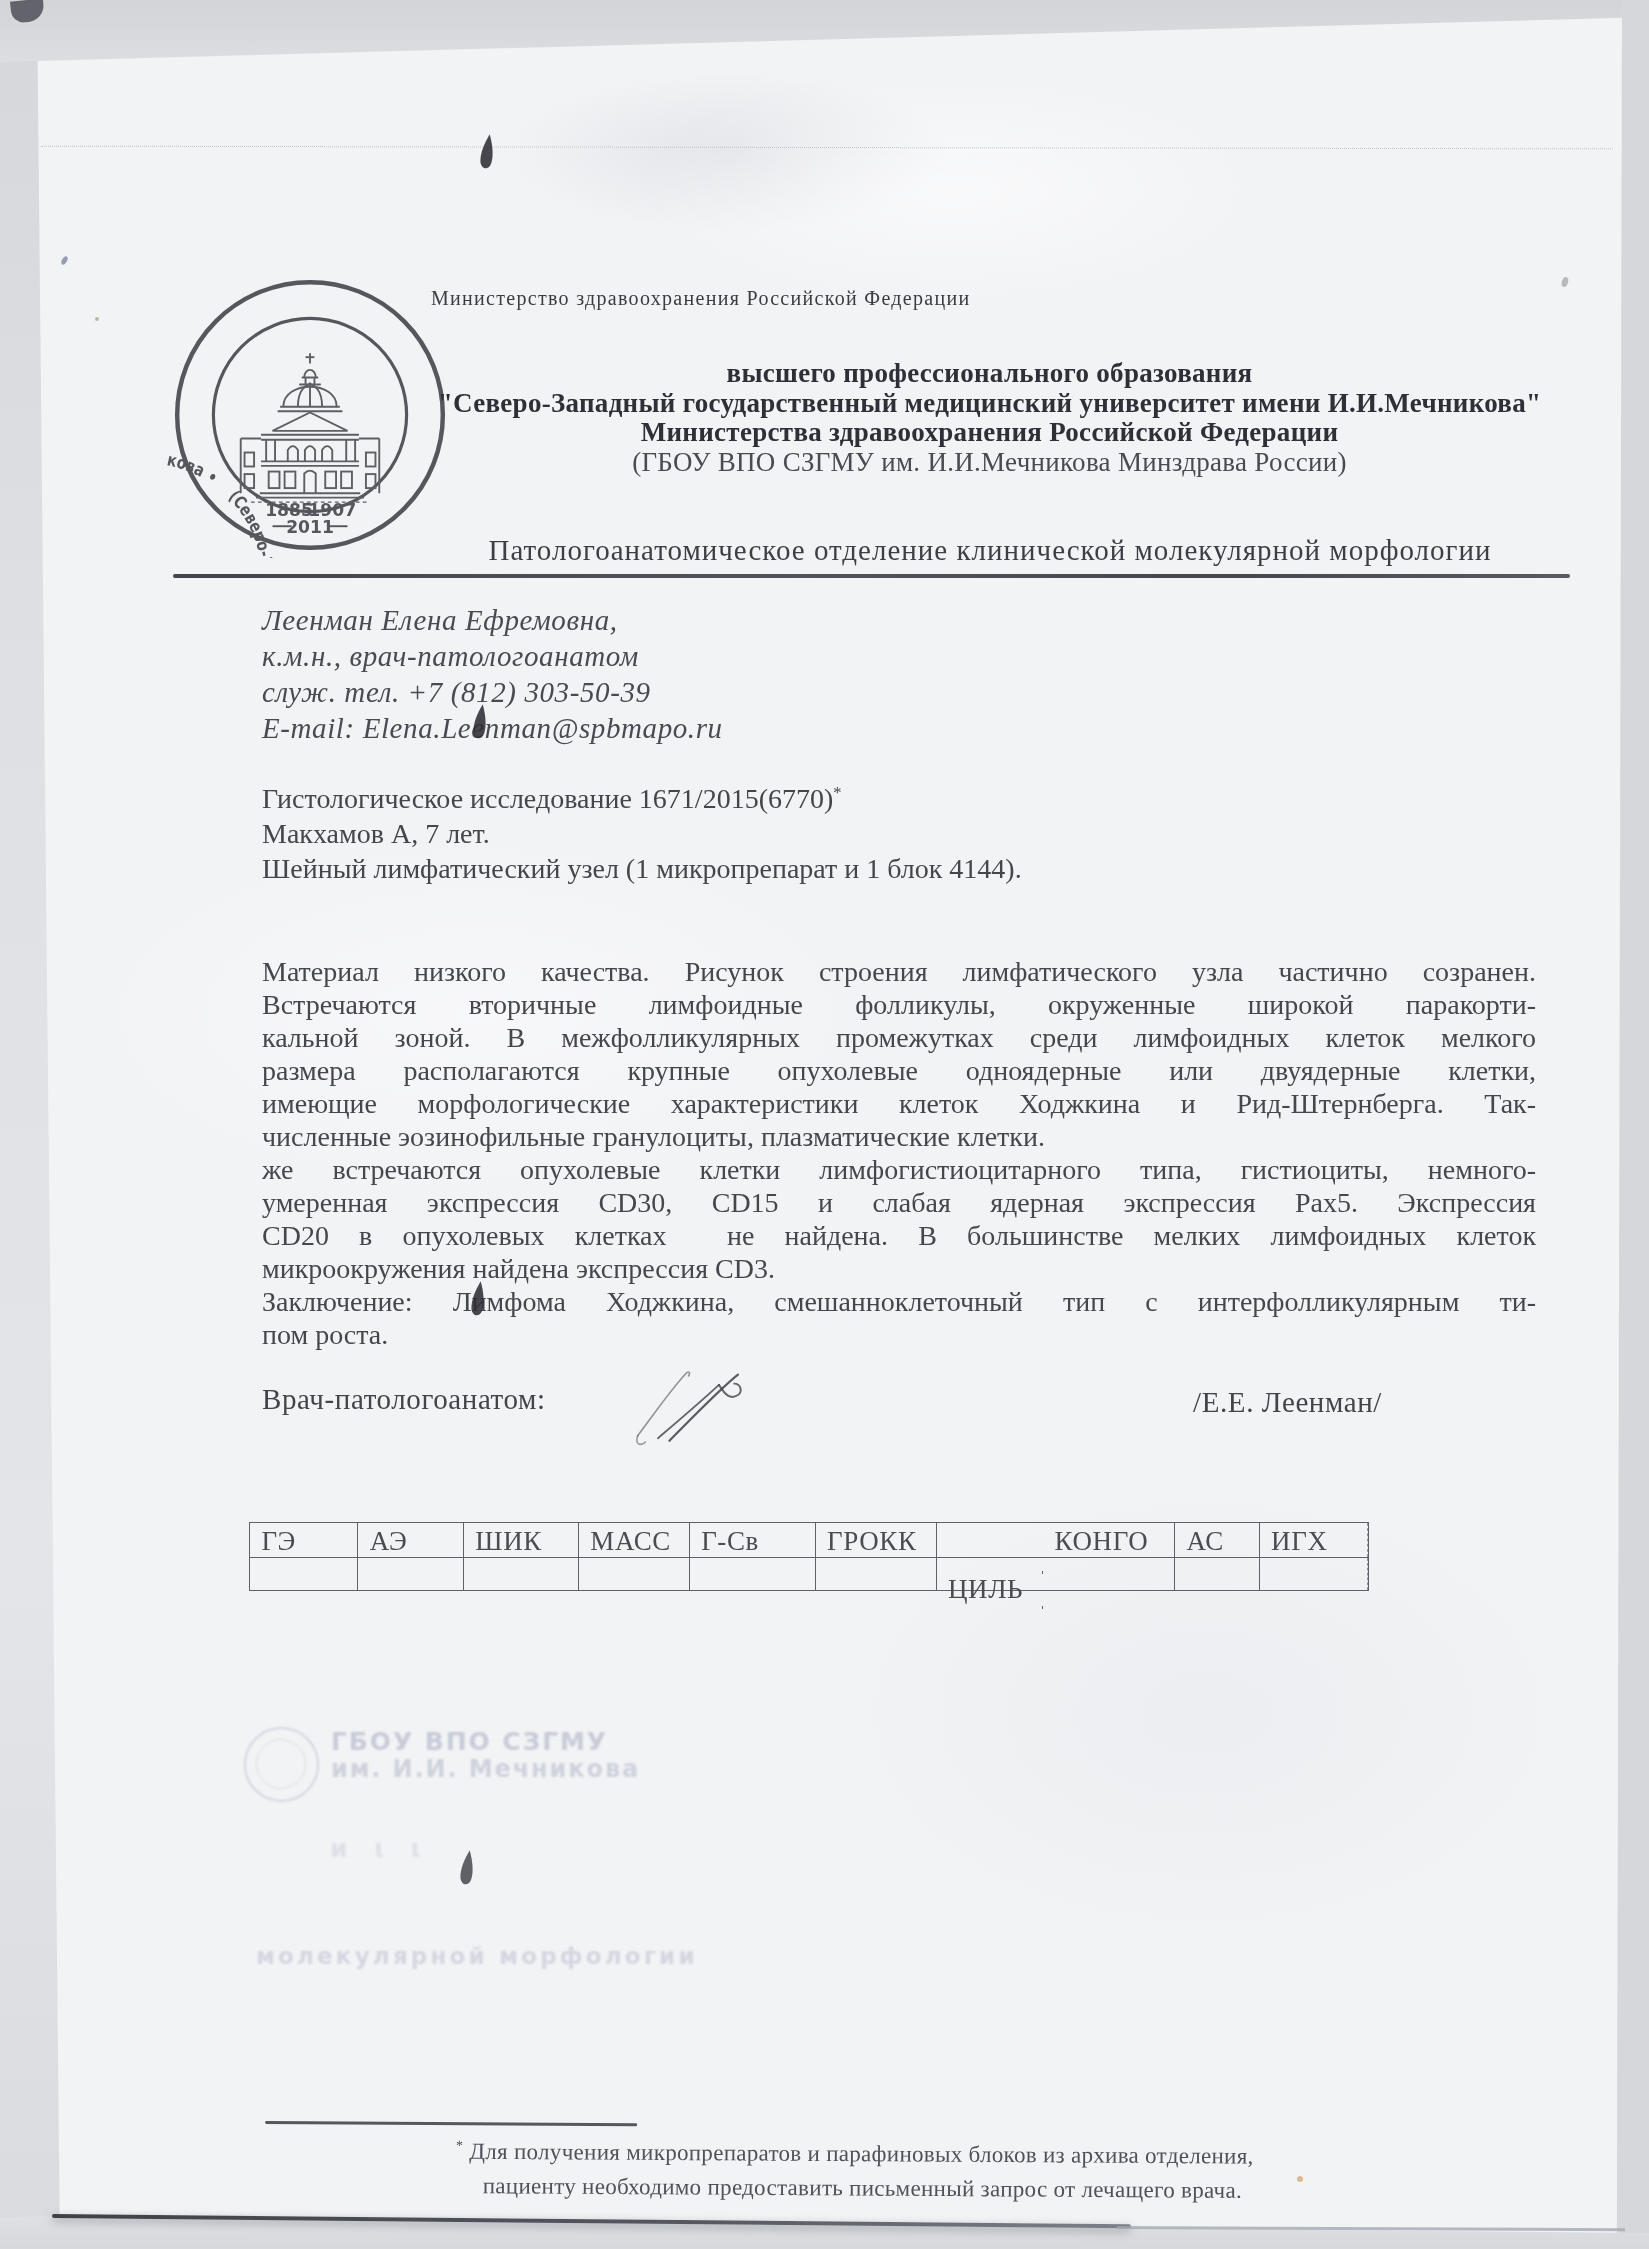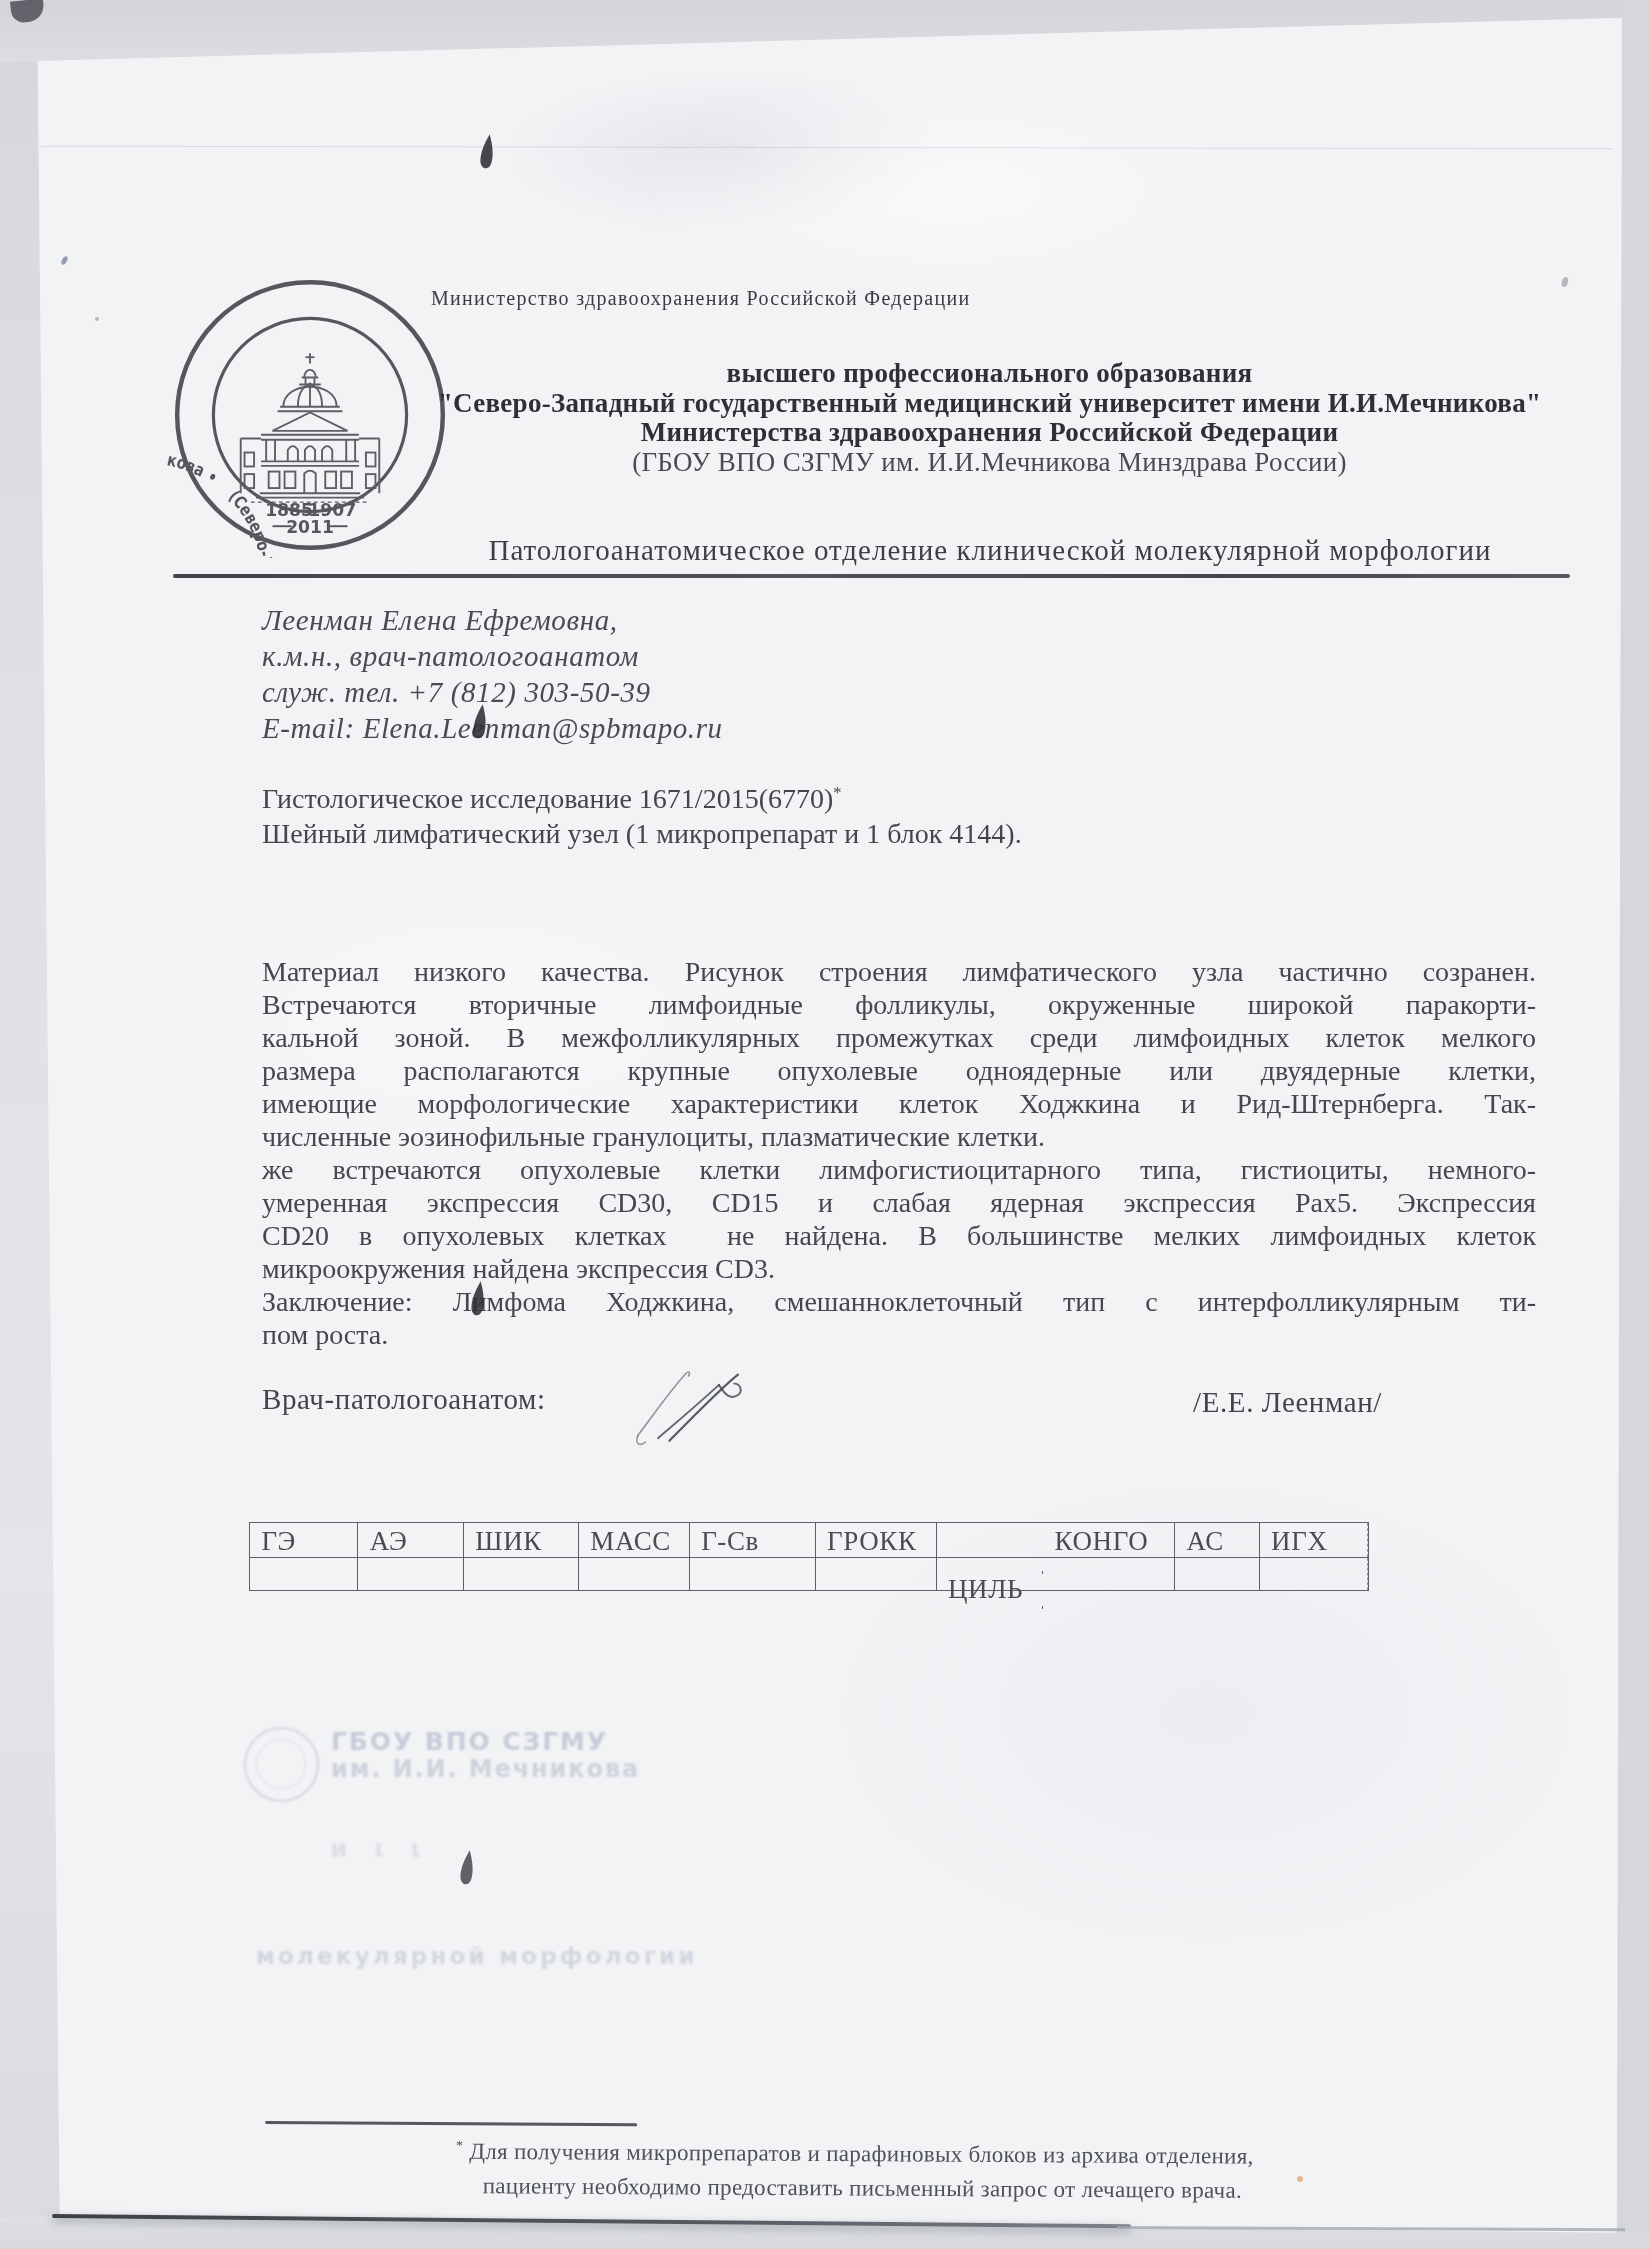--- a/index.html
+++ b/index.html
@@ -168,20 +168,21 @@
 
 <div class="abs" id="contact-block">
     <div>Леенман Елена Ефремовна,</div>
     <div>к.м.н., врач-патологоанатом</div>
     <div>служ. тел. +7 (812) 303-50-39</div>
     <div>E-mail: Elena.Leenman@spbmapo.ru</div>
   </div>
 
 <div class="abs" id="case-block">
   <div><span>Гистологическое исследование 1671/2015(6770)</span><sup>*</sup></div>
+  <div>Макхамов А, 7 лет.</div>
   <div>Шейный лимфатический узел (1 микропрепарат и 1 блок 4144).</div>
 </div>
 
 <div class="abs" id="report-block">
     <div class="body-line just">Материал низкого качества. Рисунок строения лимфатического узла частично созранен.</div>
     <div class="body-line just">Встречаются вторичные лимфоидные фолликулы, окруженные широкой паракорти-</div>
     <div class="body-line just">кальной зоной. В межфолликулярных промежутках среди лимфоидных клеток мелкого</div>
     <div class="body-line just">размера располагаются крупные опухолевые одноядерные или двуядерные клетки,</div>
     <div class="body-line just">имеющие морфологические характеристики клеток Ходжкина и Рид-Штернберга. Так-</div>
     <div class="body-line">численные эозинофильные гранулоциты, плазматические клетки.</div>

